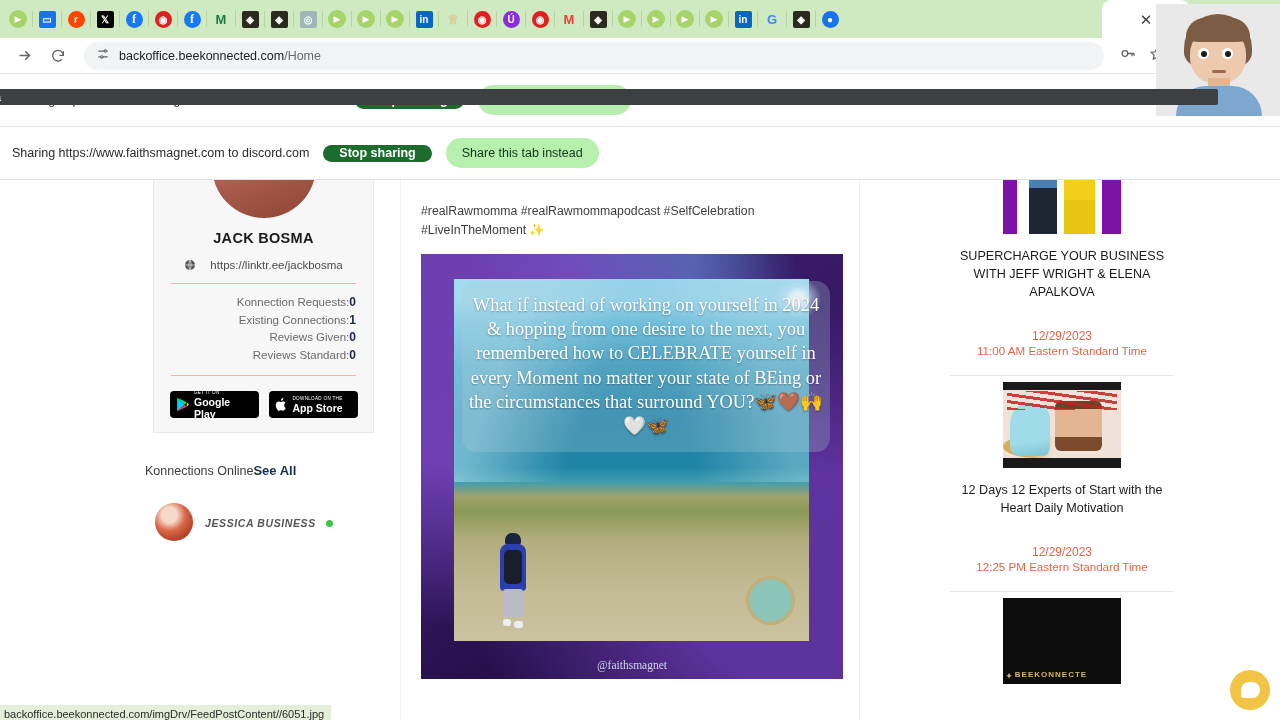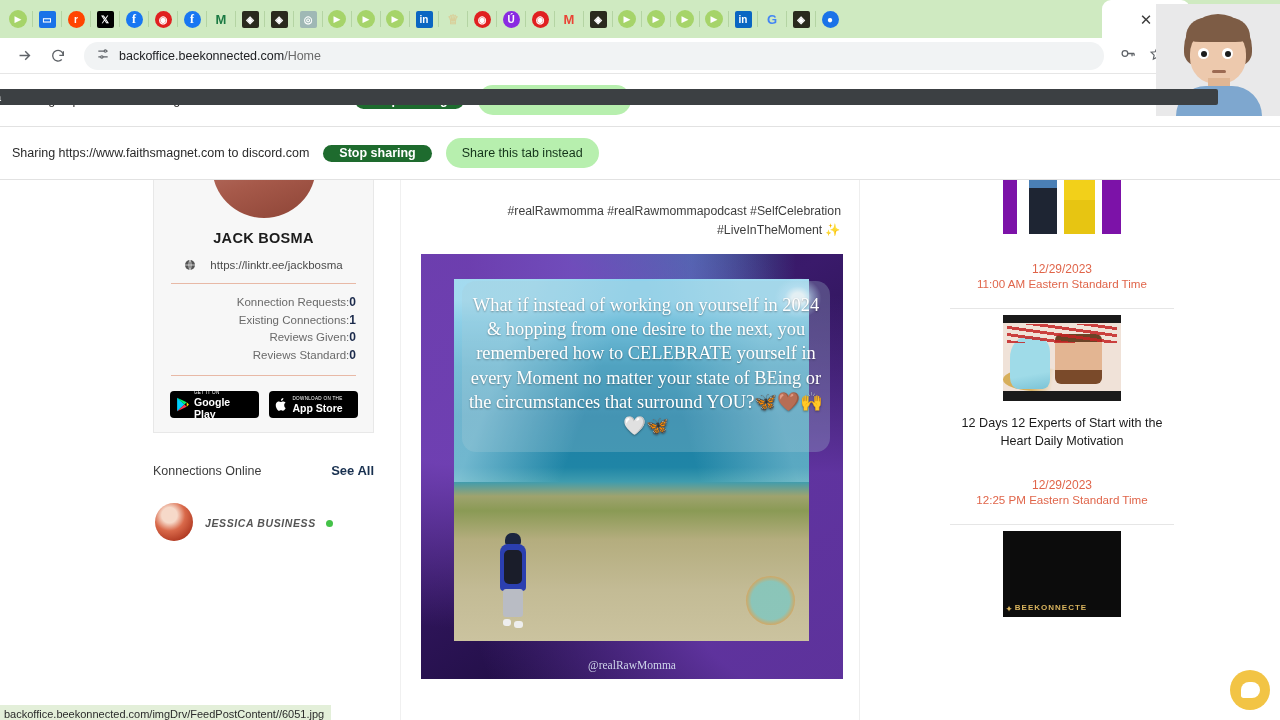--- a/index.html
+++ b/index.html
@@ -123,22 +123,22 @@
   .store-badge {
     width: 89px; height: 27px; background:#000; border-radius:4px;
     display:flex; align-items:center; gap:5px; padding: 0 6px;
     color:#fff;
   }
   .store-badge .sb-sub { font-size: 4.6px; letter-spacing:.3px; line-height:6px; text-transform:uppercase; }
   .store-badge .sb-main { font-size: 10.5px; font-weight:bold; line-height:12px; }
 
   
   .konn-head {
-    position:absolute; left:153px; top:283px; width: 221px;
-    display:flex; justify-content:space-between; align-items:baseline;
+    position:absolute; left:145px; top:283px; width: 221px;
+    display:flex; align-items:baseline;
   }
   .konn-title { font-size:12.5px; color:#3c3c3c; }
   .konn-seeall { font-size:13px; color:#18304f; font-weight:bold; cursor:pointer; }
   .konn-item {
     position:absolute; left:155px; top:323px;
     display:flex; align-items:center; gap:12px;
   }
   .konn-av {
     width:38px; height:38px; border-radius:50%;
     background: radial-gradient(circle at 38% 32%, #f6d9c9 0 22%, #d9694a 45%, #b33d25 75%, #8d2c17 100%);
@@ -147,21 +147,21 @@
   .dot-online { width:7px; height:7px; border-radius:50%; background:#44c248; display:inline-block; margin-left:6px; }
 
   
   .post-card {
     position:absolute; left:2px; top:-30px; width:456px;
     background:#fff;
   }
   .post-head { height: 34px; position: relative; border-top:1px solid #e4e4e4;}
   .post-text { padding: 0 18px; }
   .post-line1 { font-size:12.3px; color:#3e3e3e; margin-top: 10px;}
-  .post-tags { font-size:12.3px; color:#3e3e3e; margin-top: 18px; line-height:19px;text-align:right;}
+  .post-tags { font-size:12.3px; color:#3e3e3e; margin-top: 18px; line-height:19px;}
   .post-img-wrap {
     margin: 14px 18px 0 18px;
     width: 422px; height: 425px; position:relative; overflow:hidden;
   }
   .pi-bg {
     position:absolute; inset:0;
     background:
       radial-gradient(ellipse at 8% 20%, rgba(120,70,190,.85) 0 26%, rgba(50,20,95,0) 60%),
       radial-gradient(ellipse at 95% 78%, rgba(110,60,180,.8) 0 24%, rgba(40,16,80,0) 62%),
       radial-gradient(ellipse at 50% 0%, rgba(80,190,230,.55) 0 20%, rgba(20,10,60,0) 55%),
@@ -563,37 +563,38 @@
                 <div class="body"></div>
                 <div class="pack"></div>
               <div class="legs"></div>
                 <div class="sh1"></div>
                 <div class="sh2"></div>
             </div>
             <div class="pi-seal"></div>
           </div>
           <div class="pi-butterfly"></div>
           <div class="pi-quote">What if instead of working on yourself in 2024 &amp; hopping from one desire to the next, you remembered how to CELEBRATE yourself in every Moment no matter your state of BEing or the circumstances that surround YOU?🦋🤎🙌🤍🦋</div>
-          <div class="pi-handle">@realRawMomma</div>
+          <div class="pi-handle">@faithsmagnet</div>
 
         </div>
       </div>
     </div>
 
     <div class="col-right">
       <div class="events">
 
         <div class="ev">
           <div class="ev-thumb">
             <div class="ev1-img">
               <div class="ev1-p1"></div>
                 <div class="ev1-p2"></div>
 
             </div>
           </div>
+          <div class="ev-title">SUPERCHARGE YOUR BUSINESS WITH JEFF WRIGHT &amp; ELENA APALKOVA</div>
           <div class="ev-date">12/29/2023</div>
           <div class="ev-time">11:00 AM Eastern Standard Time</div>
           <div class="ev-sep"></div>
         </div>
 
         <div class="ev">
           <div class="ev-thumb">
             <div class="ev2-img">
               <div class="ev2-gold"></div>
               <div class="ev2-dress"></div>

